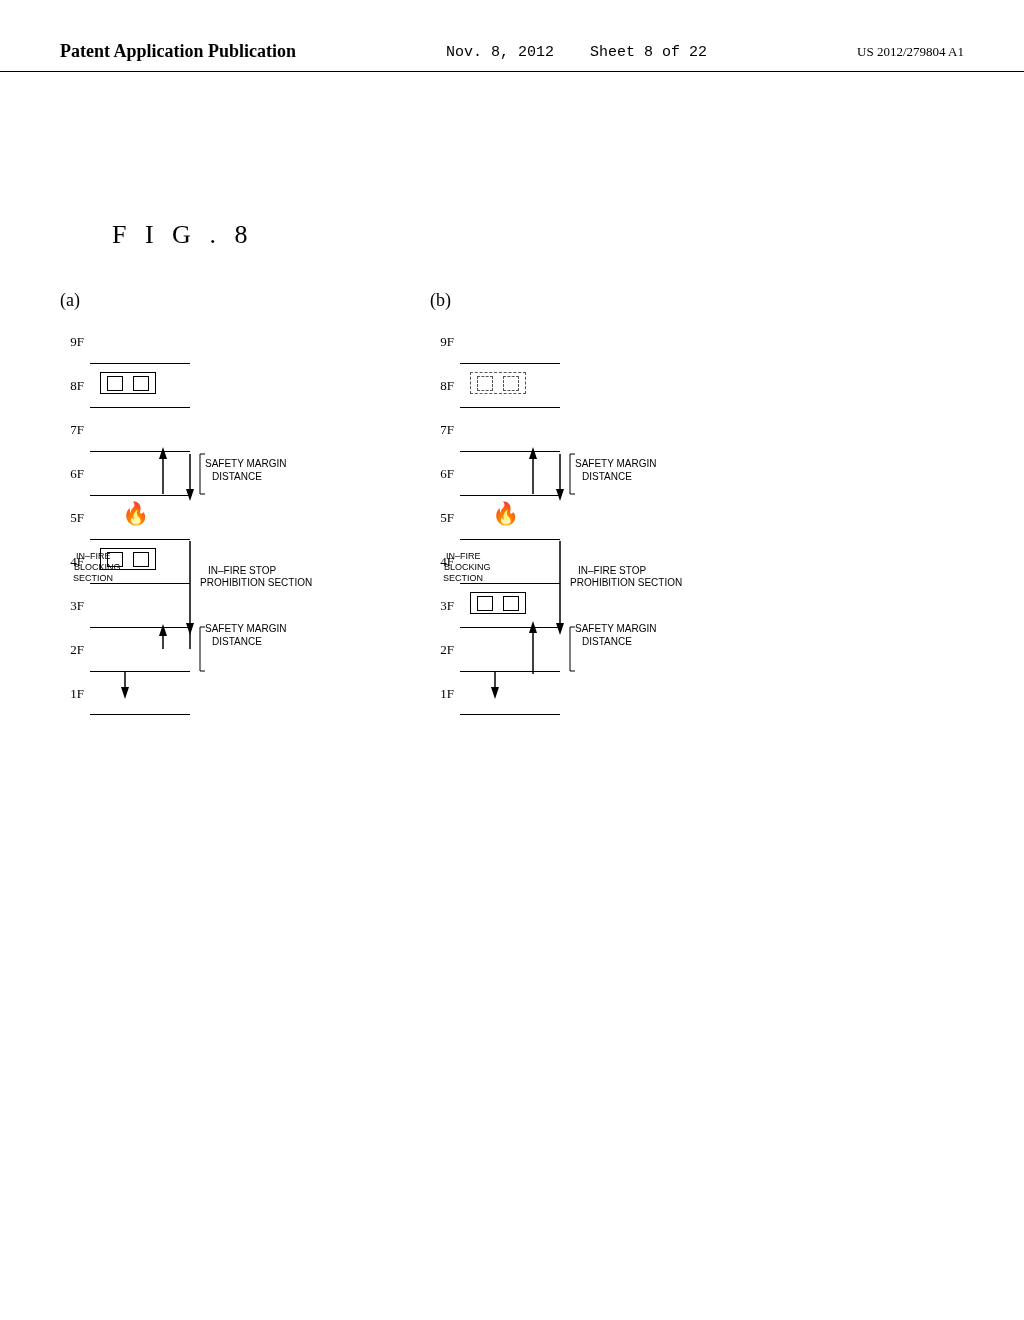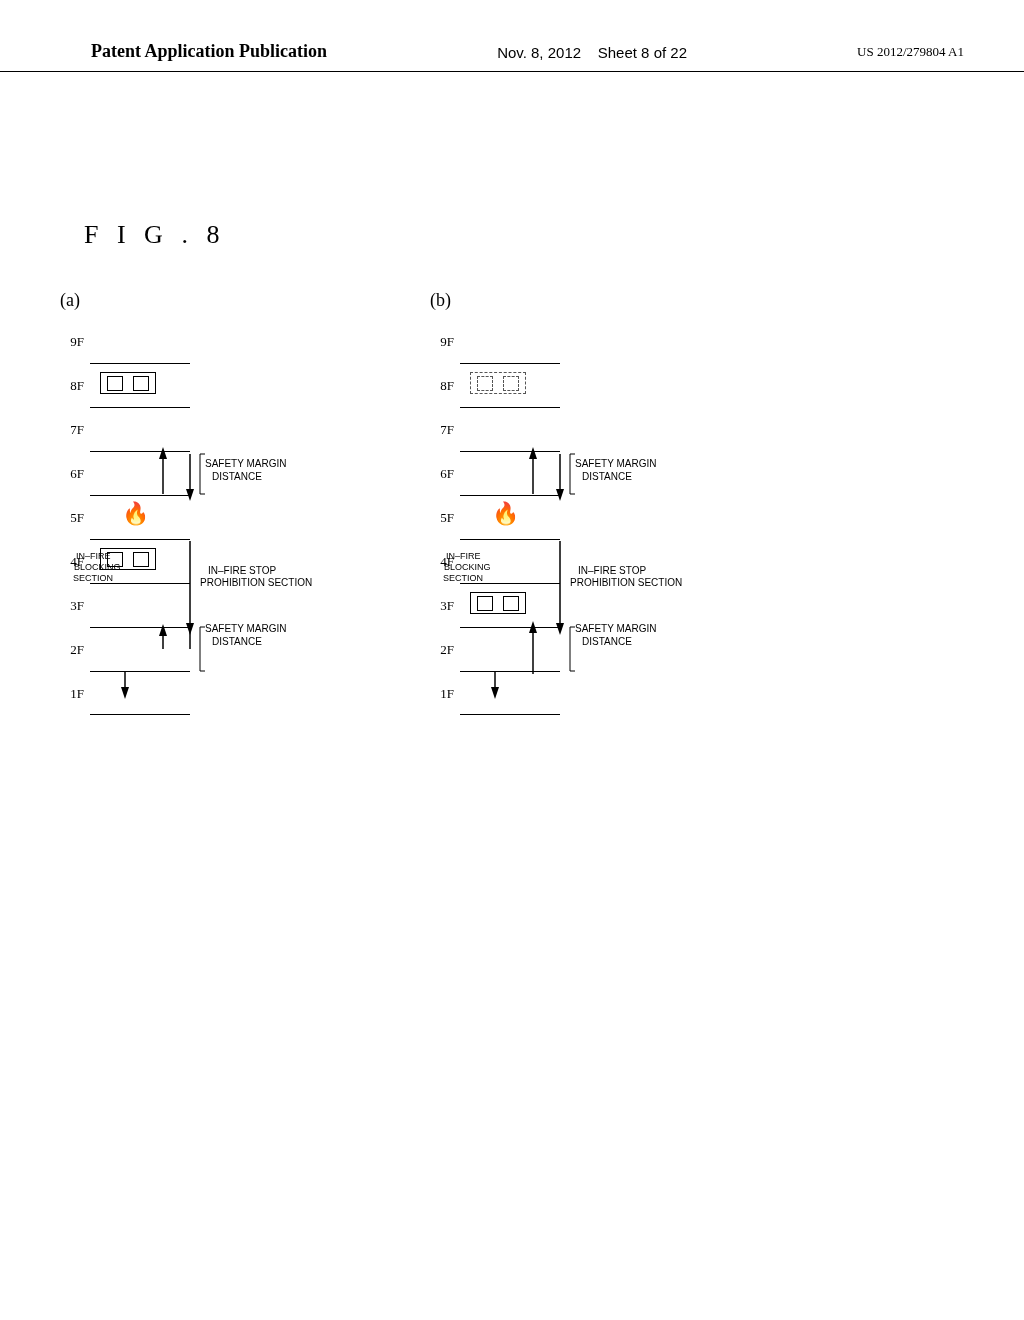--- a/index.html
+++ b/index.html
@@ -17,37 +17,36 @@
       align-items: flex-start;
       padding: 40px 60px 0 60px;
       border-bottom: 1px solid #000;
       padding-bottom: 8px;
     }
     .header-left {
       font-size: 18px;
       font-weight: bold;
       font-family: serif;
       line-height: 1.3;
-      margin-left: 31px;
     }
     .header-center {
       font-size: 15px;
-      font-family: Liberation Sans, sans-serif;
+      font-family: Liberation Mono, monospace;
       text-align: left;
       padding-top: 4px;
     }
     .header-right {
       font-size: 13px;
       font-family: serif;
       padding-top: 4px;
     }
     .fig-title {
       position: absolute;
       top: 220px;
-      left: 84px;
+      left: 112px;
       font-size: 26px;
       font-family: serif;
       letter-spacing: 6px;
     }
     .diagrams-container {
       position: absolute;
       top: 290px;
       left: 60px;
       display: flex;
       gap: 80px;

